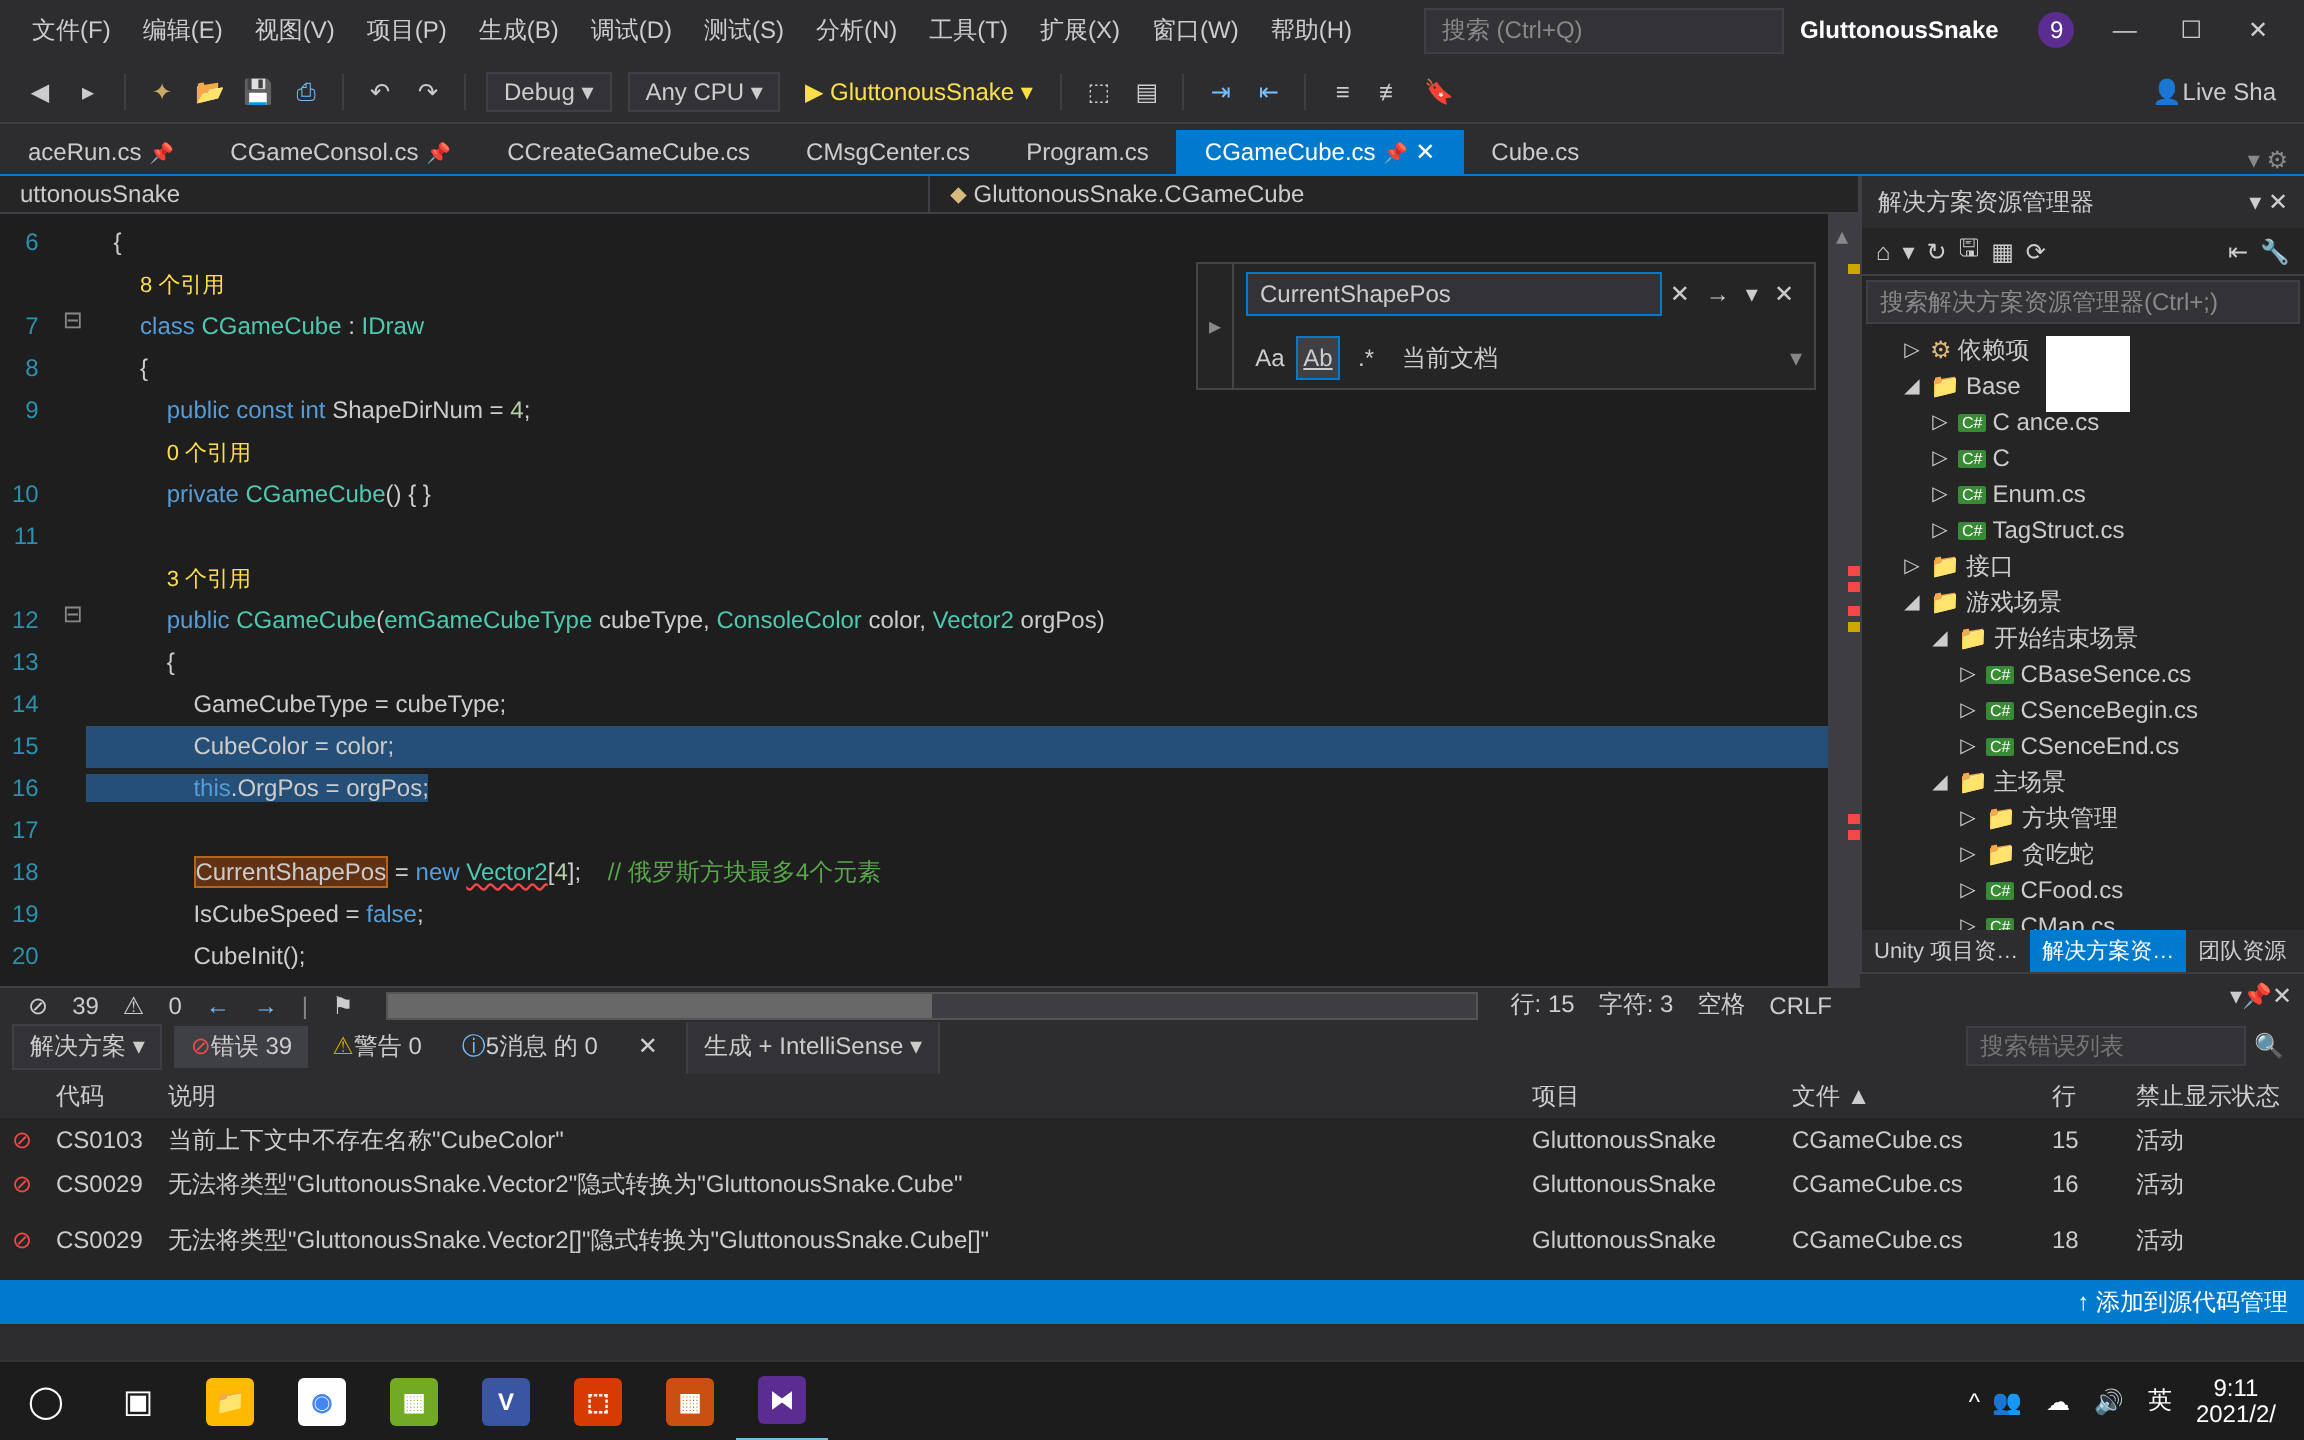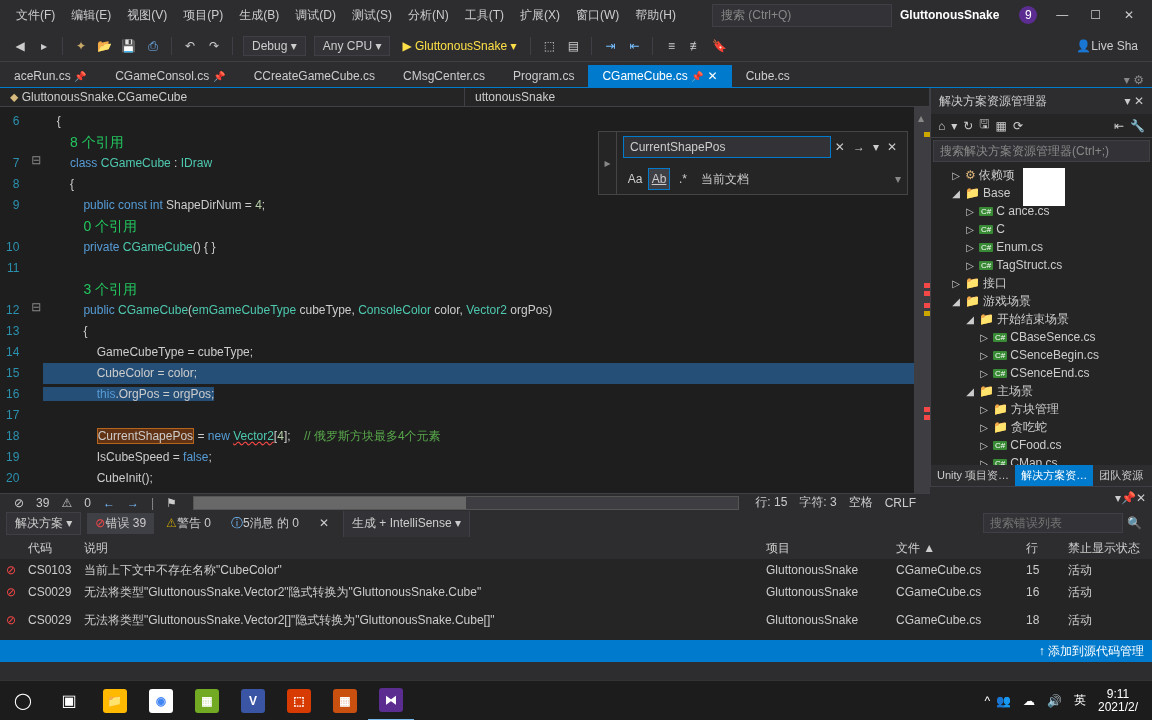--- a/index.html
+++ b/index.html
@@ -30,21 +30,21 @@
 .gutter { background:#1e1e1e; padding:4px 10px 4px 6px; text-align:right; color:#2b91af; }
 .gutter .ln { height:21px; line-height:21px; }
 .fold-col { width:14px; background:#1e1e1e; }
 .fold-col .fold { height:21px; display:flex; align-items:center; justify-content:center; color:#888; }
 .code { flex:1; padding:4px 0; position:relative; }
 .code .line { height:21px; line-height:21px; white-space:pre; }
 .kw { color:#569cd6; }
 .type { color:#4ec9b0; }
 .num { color:#b5cea8; }
 .com { color:#57a64a; }
-.ref-lens { color:#22c55e; font-size:14px; }
+.ref-lens { color:#fde047; font-size:11px; }
 .sel { background:#264f78; }
 .hl-word { background:#613214; border:1px solid #b5651d; }
 .find-box { position:absolute; top:24px; right:22px; background:#252526; border:1px solid #454545; display:flex; align-items:center; height:64px; width:310px; z-index:10; }
 .find-box .chev { width:18px; height:100%; display:flex; align-items:center; justify-content:center; color:#888; border-right:1px solid #454545; }
 .find-box .body { flex:1; }
 .find-box .row { display:flex; align-items:center; height:32px; padding:0 6px; }
 .find-box input { background:#333337; border:1px solid #007acc; color:#ccc; padding:2px 6px; flex:1; height:22px; }
 .find-opt { width:22px; height:22px; display:flex; align-items:center; justify-content:center; color:#ccc; margin:0 1px; }
 .find-opt.active { border:1px solid #007acc; background:#3f3f46; }
 .find-close { color:#ccc; margin:0 4px; }
@@ -157,22 +157,22 @@
   <div class="tab">CMsgCenter.cs</div>
   <div class="tab">Program.cs</div>
   <div class="tab active"><span>CGameCube.cs</span><span class="pin">📌</span> <span>✕</span></div>
   <div class="tab">Cube.cs</div>
   <div class="tab-tools"><span>▾</span> <span>⚙</span></div>
 </div>
 
 <div class="main">
 <div class="editor-wrap">
   <div class="nav-bar">
+    <div class="nav-item">uttonousSnake</div>
     <div class="nav-item"><span style="color:#d7ba7d">⬥</span> <span>GluttonousSnake.CGameCube</span></div>
-    <div class="nav-item">uttonousSnake</div>
   </div>
   <div class="editor">
     <div class="gutter">
       <div class="ln">6</div>
           <div class="ln"></div>
           <div class="ln">7</div>
           <div class="ln">8</div>
           <div class="ln">9</div>
           <div class="ln"></div>
           <div class="ln">10</div>

